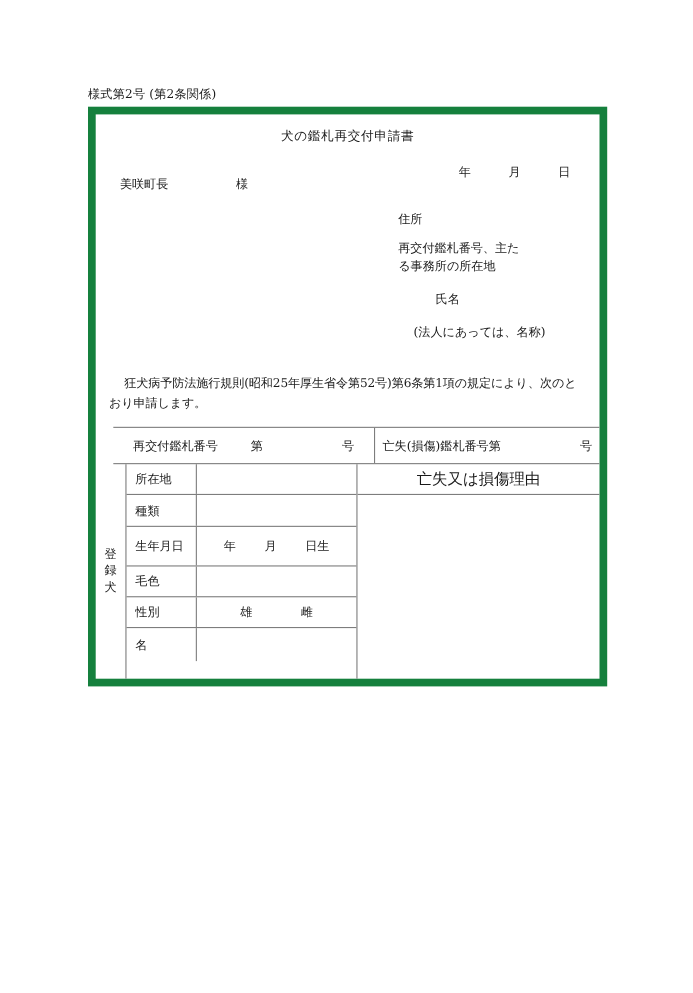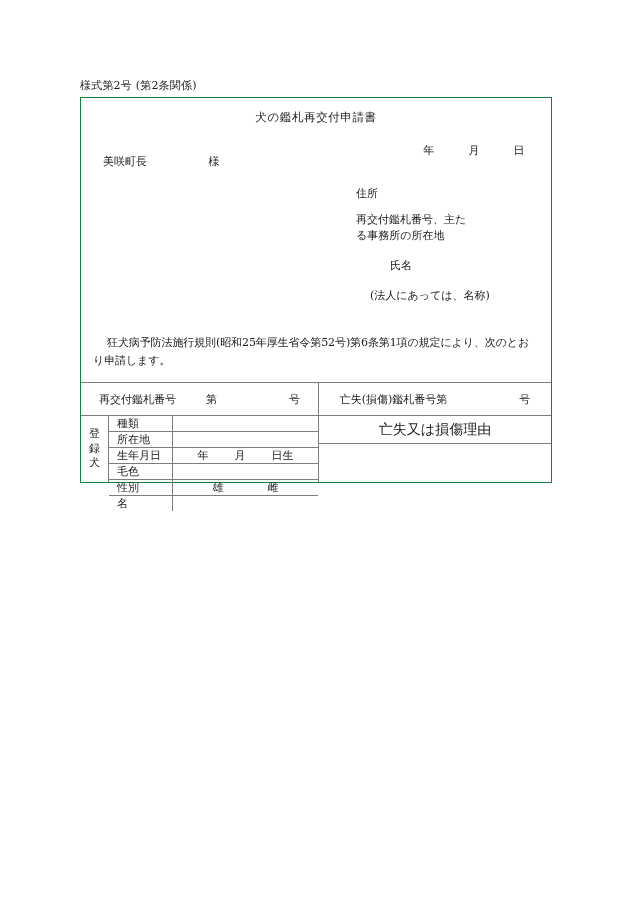--- a/index.html
+++ b/index.html
@@ -31,22 +31,22 @@
     letter-spacing: .2px;
     white-space: nowrap;
   }
 
   
   .frame {
     position: absolute;
     left: 80px;
     top: 97px;
     width: 472px;
-    height: 386px;
-    border: 1px solid #15803d;
+    height: 527px;
+    border: 7px solid #15803d;
     box-sizing: border-box;
   }
 
   
   .upper {
     position: relative;
     height: 284px;
     font-size: 11px;
   }
 
@@ -112,21 +112,21 @@
     top: 236px;
     font-size: 11px;
     line-height: 1.6;
     text-indent: 14px;
     letter-spacing: -0.1px;
   }
 
   
   .tagrow {
     position: absolute;
-    left: 0;
+    left: 16px;
     right: 0;
     top: 284px;
     height: 34px;
     border-top: 1px solid #7d7d7d;
     border-bottom: 1px solid #7d7d7d;
     box-sizing: border-box;
     display: flex;
   }
   .tagrow .cell {
     display: flex;
@@ -291,27 +291,27 @@
         <div class="vlabel">
           <div class="chars">
             <span>登</span>
             <span>録</span>
             <span>犬</span>
           </div>
         </div>
 
         <div class="rows">
 
+          <div class="grow h28">
+            <div class="label">所在地</div>
+            <div class="value"></div>
+          </div>
+
           <div class="grow h29">
             <div class="label">種類</div>
-            <div class="value"></div>
-          </div>
-
-          <div class="grow h28">
-            <div class="label">所在地</div>
             <div class="value"></div>
           </div>
 
           <div class="grow h36">
             <div class="label">生年月日</div>
             <div class="value">
               <span>年</span>
               <span class="sp"></span>
               <span>月</span>
               <span class="sp"></span>

